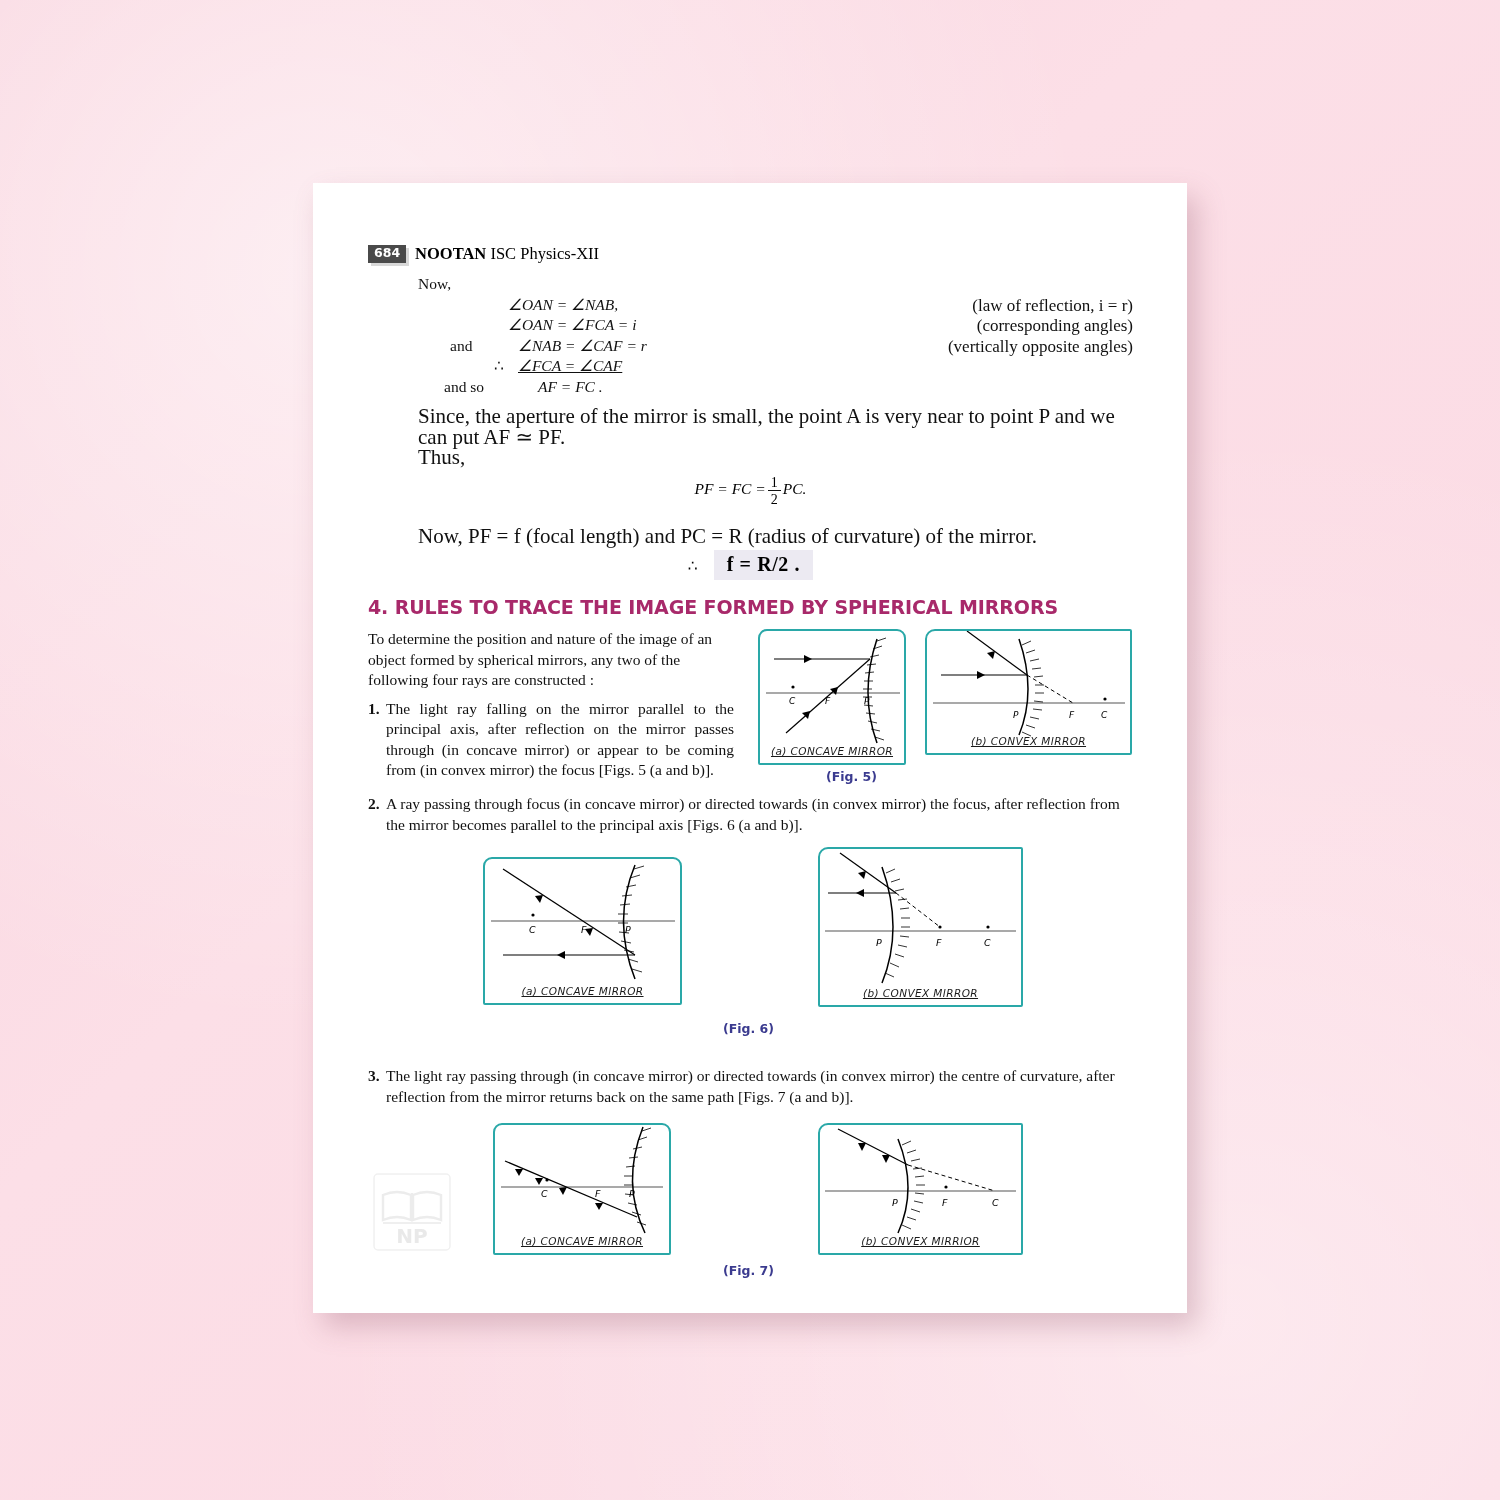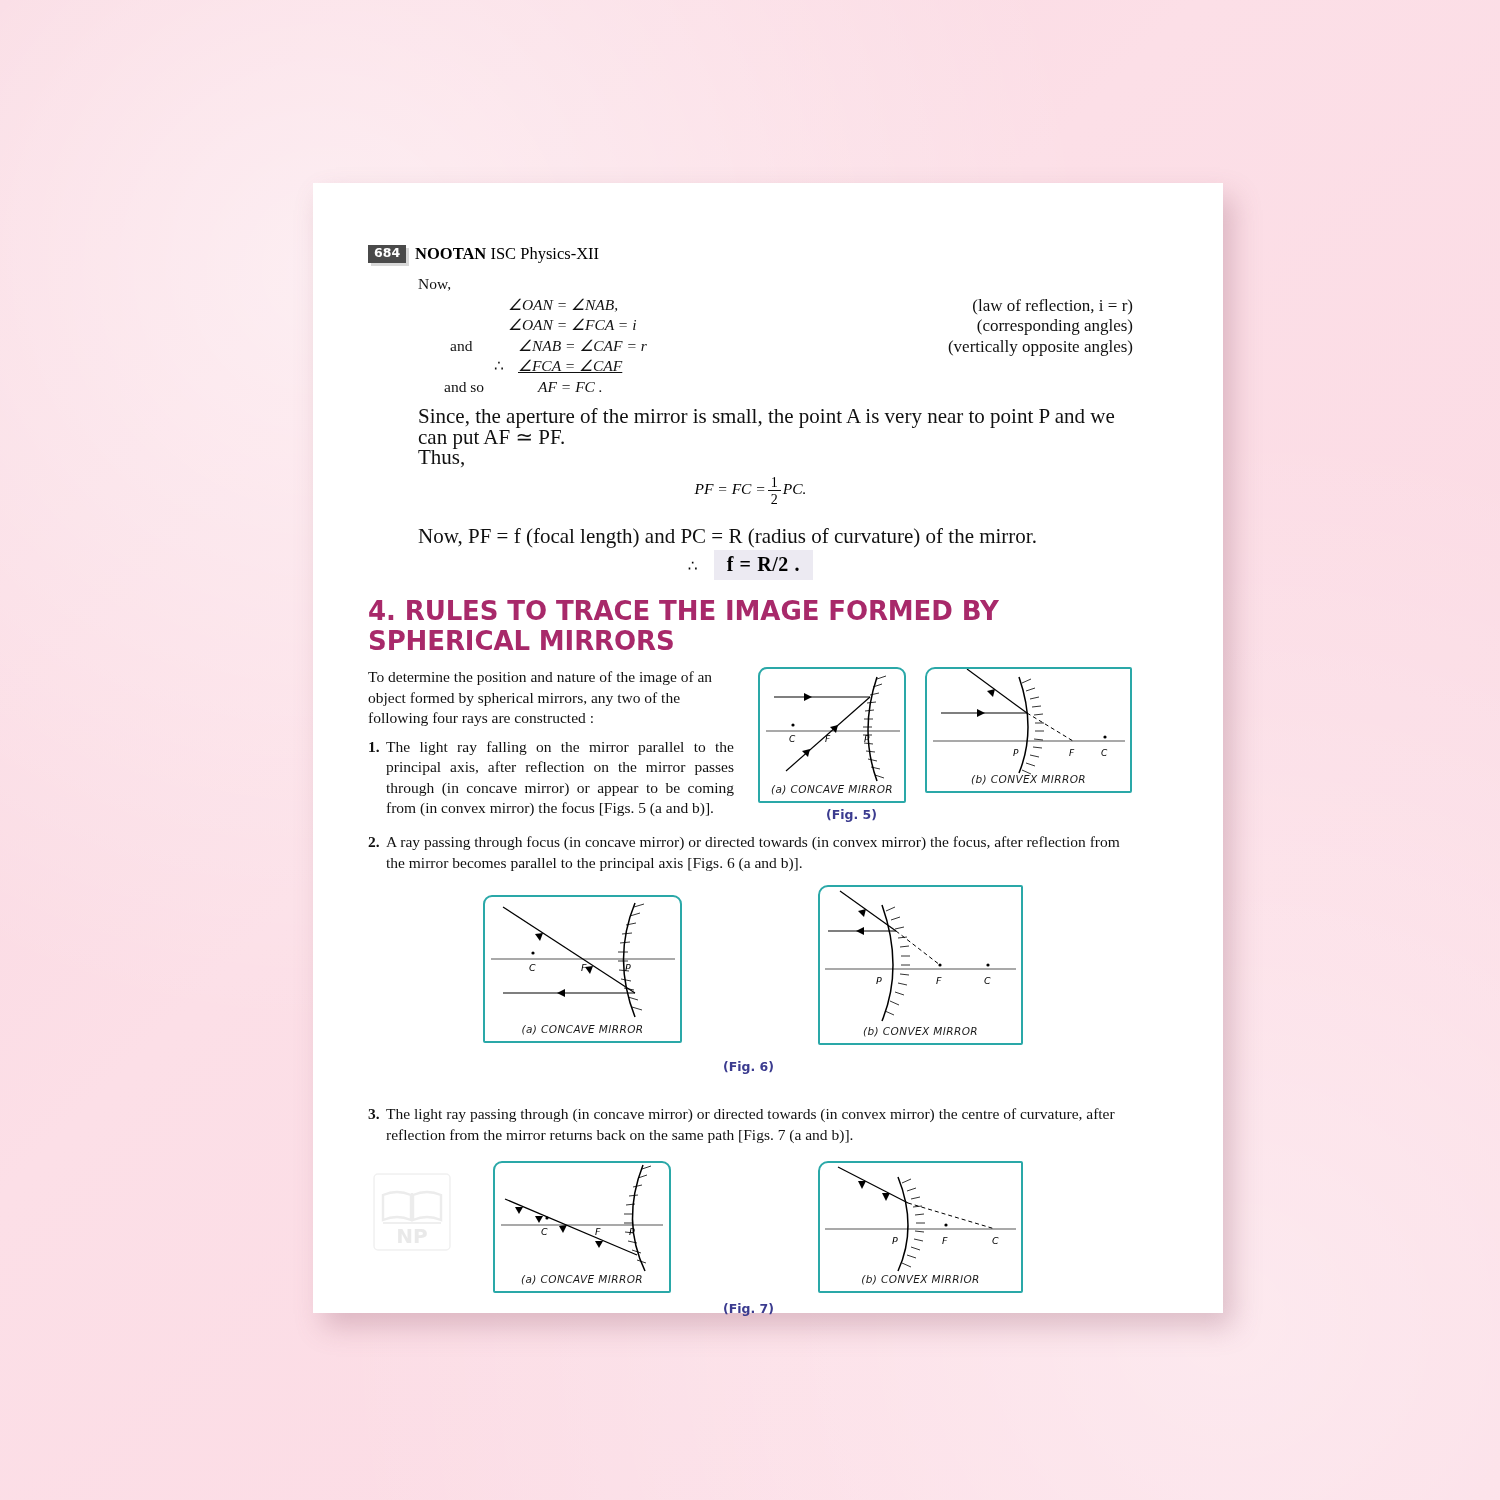--- a/index.html
+++ b/index.html
@@ -23,21 +23,20 @@
       linear-gradient(135deg, #f9d5df 0%, #fcdfe7 40%, #fbd9e3 100%);
   }
   #page {
     position: absolute;
     left: 313px;
     top: 183px;
     width: 874px;
     height: 1130px;
     background: #ffffff;
     box-shadow: 10px 14px 26px rgba(150,90,110,0.30);
-    padding-left: 36px;
   }
   .inner {
     position: absolute;
     left: 55px;
     top: 60px;
     width: 765px;
   }
 
   
   .header-row {
@@ -132,21 +131,21 @@
     font-size: 20px;
     letter-spacing: 0.6px;
   }
 
   
   .section-heading {
     margin-top: 16px;
     color: #a8296a;
     font-family: "DejaVu Sans", sans-serif;
     font-weight: bold;
-    font-size: 26px;
+    font-size: 19px;
     letter-spacing: -0.1px;
   }
 
   
   .cols {
     margin-top: 11px;
     position: relative;
     min-height: 155px;
   }
   .col-left {
@@ -193,20 +192,21 @@
     position: absolute;
     bottom: 6px;
     left: 0;
     width: 100%;
     text-align: center;
     font-family: "DejaVu Sans", sans-serif;
     font-size: 10.5px;
     font-style: italic;
     letter-spacing: 0.4px;
     color: #1a1a1a;
+    text-decoration: underline;
   }
   .fignum {
     color: #3b3b8f;
     font-family: "DejaVu Sans", sans-serif;
     font-weight: bold;
     font-size: 12.5px;
   }
 
   .wide-fig-row {
     position: relative;

